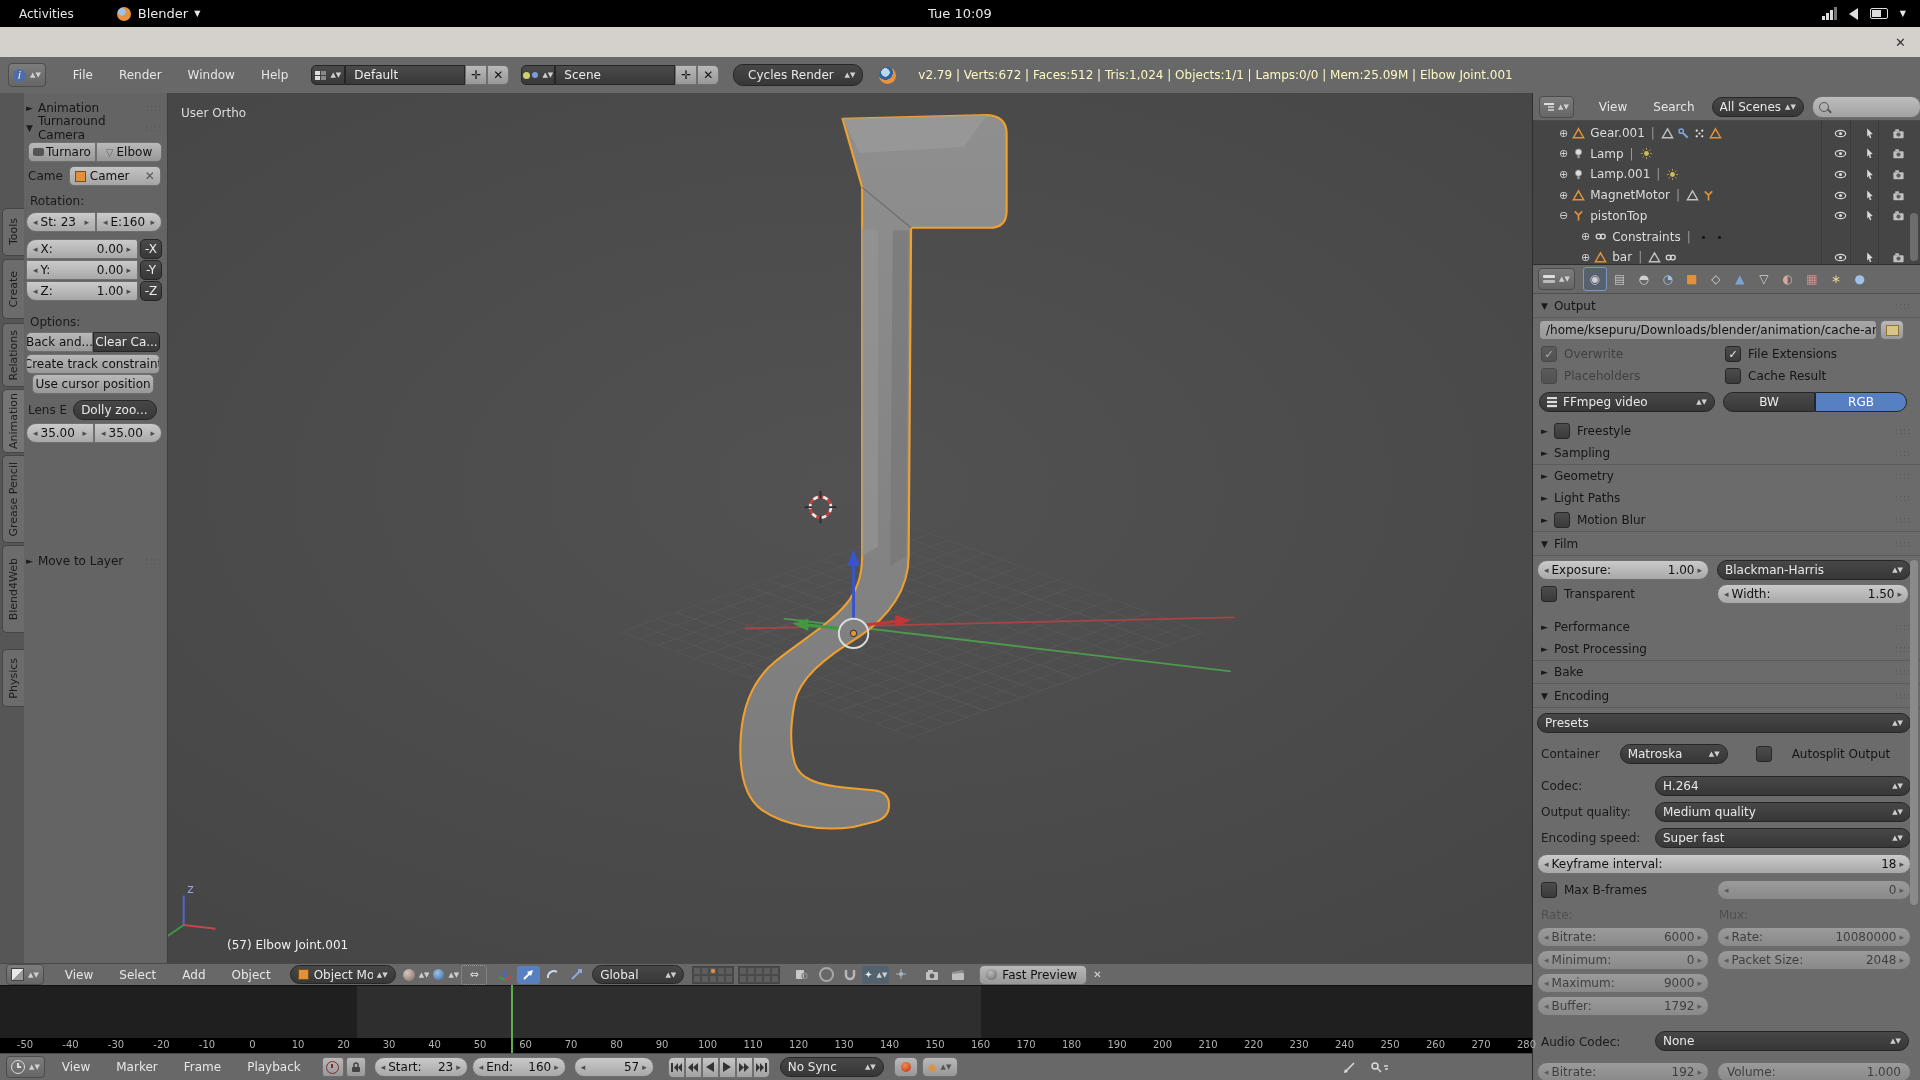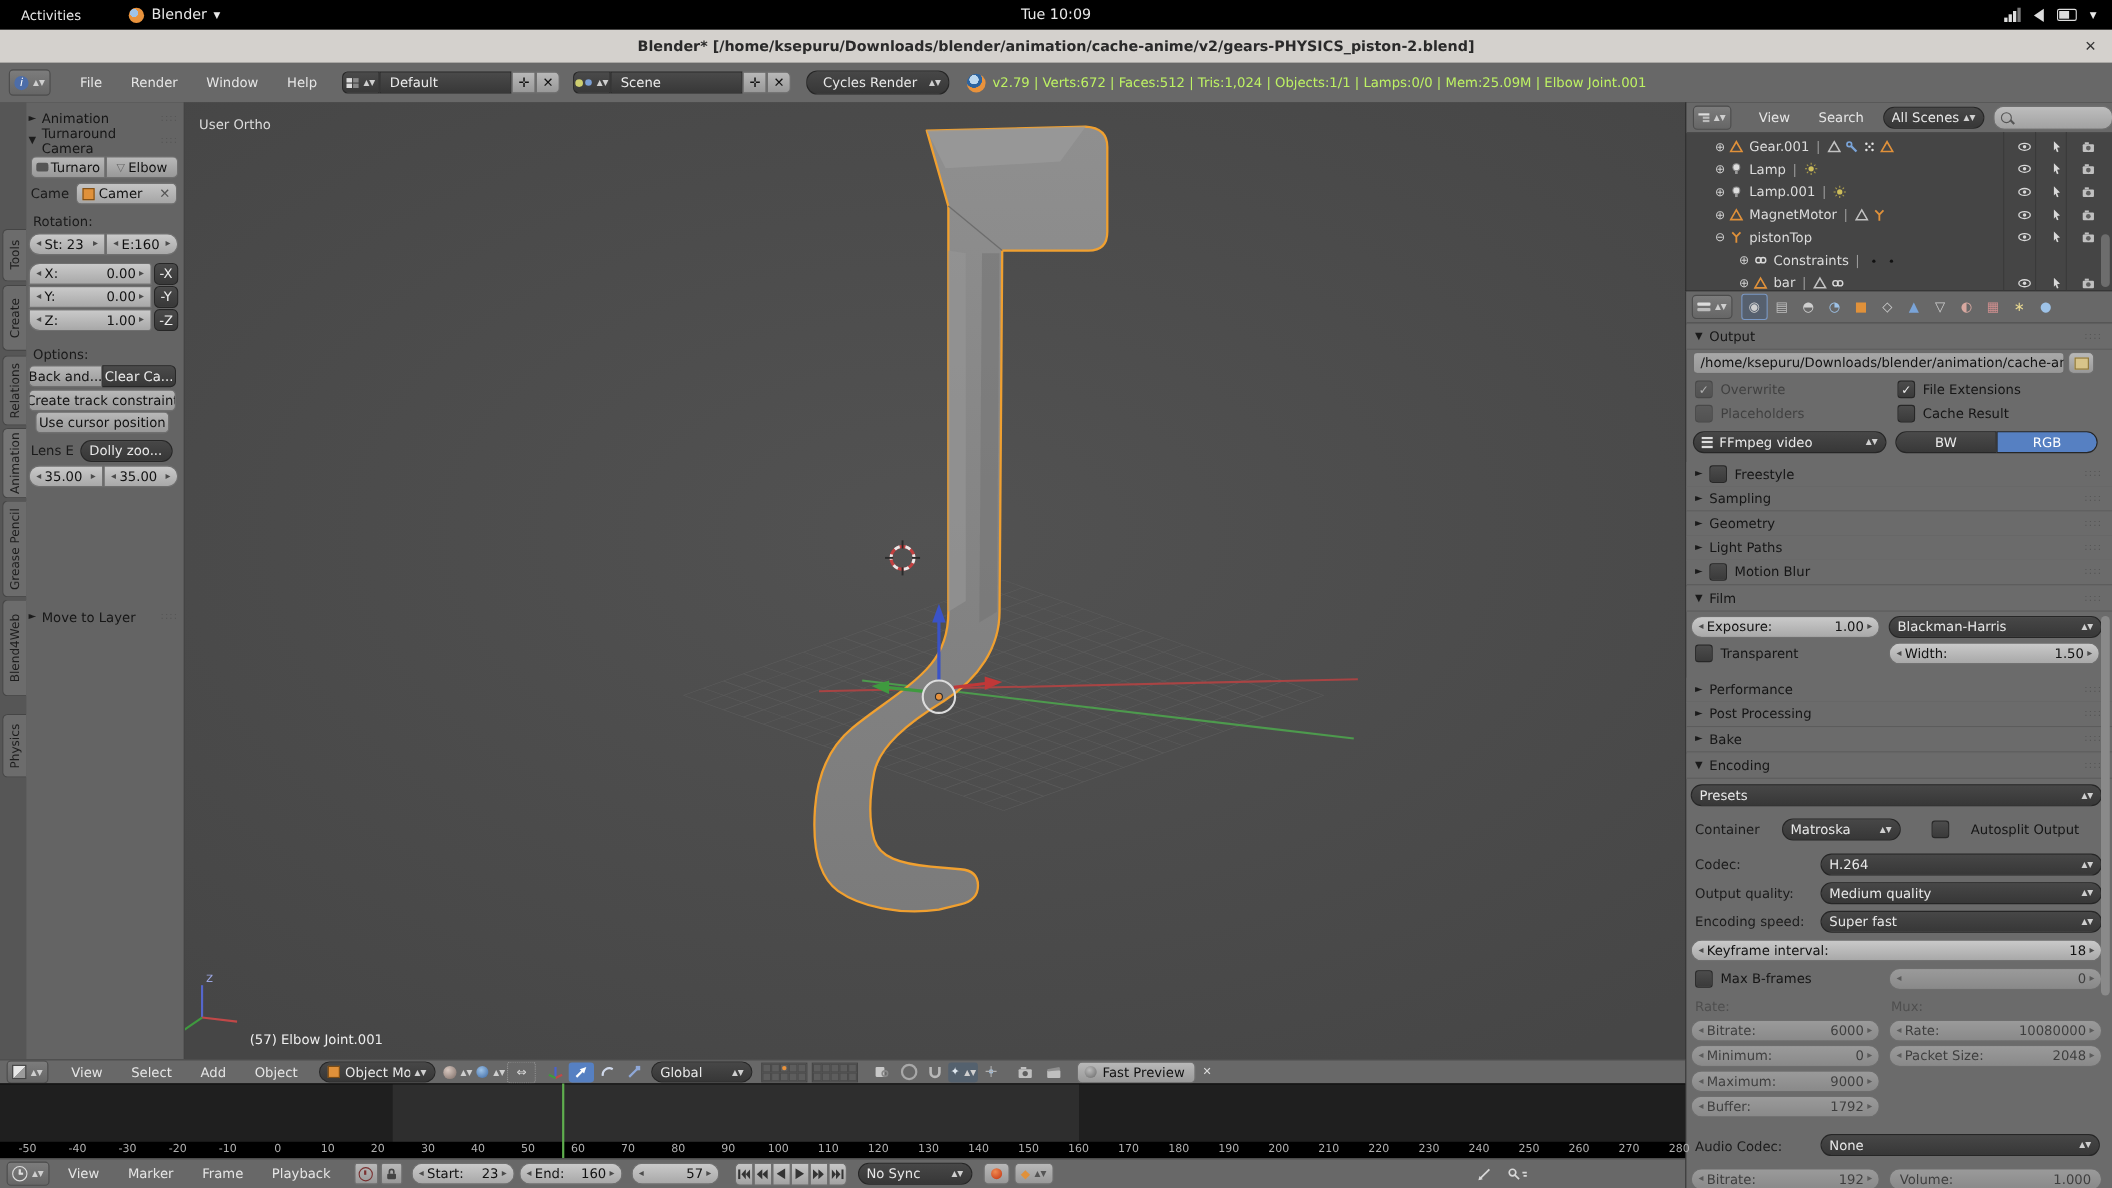--- a/index.html
+++ b/index.html
@@ -107,21 +107,20 @@
         </span>
       <span style="width:0;height:0;border:6px solid transparent;border-right:9px solid #ddd;border-left:none"></span>
       <span style="width:16px;height:9px;border:1px solid #ddd;border-radius:2px;position:relative;display:inline-block">
           <i style="position:absolute;left:1px;top:1px;bottom:1px;width:9px;background:#ddd"></i>
         </span>
       <span style="font-size:8px">▼</span>
     </div>
   </div>
 
   <div id="titlebar" class="abs">
-    <span>Blender* [/home/ksepuru/Downloads/blender/animation/cache-anime/v2/gears-PHYSICS_piston-2.blend]</span>
     <span style="position:absolute;right:14px;font-weight:normal;color:#333">✕</span>
   </div>
 
   <div id="infobar" class="abs">
     <div class="row" style="margin-left:8px;background:linear-gradient(#7c7c7c,#666);border:1px solid #4c4c4c;border-radius:4px;height:22px;padding:0 4px">
       <span style="width:13px;height:13px;border-radius:50%;background:#4d6da8;color:#fff;font-size:10px;display:flex;align-items:center;justify-content:center;font-style:italic">i</span>
       <span class="updn">▲▼</span>
     </div>
     <div class="menu-item" style="margin-left:14px">File</div>
     <div class="menu-item">Render</div>
@@ -149,21 +148,21 @@
       </div>
       <div class="dbtn" style="width:120px;border-radius:0;justify-content:flex-start;padding:0 8px">Scene</div>
       <div class="lbtn" style="width:22px;border-radius:0">✛</div>
       <div class="lbtn" style="width:22px;border-radius:0 5px 5px 0">✕</div>
     </div>
     <div class="dsel" style="width:130px;margin-left:14px;height:22px">
       <span class="lab" style="text-align:center">Cycles Render</span>
         <span class="updn">▲▼</span>
     </div>
     <span style="width:17px;height:17px;margin-left:16px;border-radius:50%;background:radial-gradient(circle at 38% 32%,#bcd8f0 0 26%,#2d64a0 28% 46%,#e8923c 48% 100%)"></span>
-    <span style="margin-left:6px;font-size:12px;color:#bef264">v2.79 | Verts:672 | Faces:512 | Tris:1,024 | Objects:1/1 | Lamps:0/0 | Mem:25.09M | Elbow Joint.001</span>
+    <span style="margin-left:22px;font-size:12px;color:#fef9c3">v2.79 | Verts:672 | Faces:512 | Tris:1,024 | Objects:1/1 | Lamps:0/0 | Mem:25.09M | Elbow Joint.001</span>
   </div>
 
   <div id="viewport" class="abs">
     <svg width="1532" height="870" viewBox="0 0 1251 710" preserveAspectRatio="none">
       <defs>
         <linearGradient id="meshGrad" x1="0" y1="0" x2="0" y2="1">
           <stop offset="0" stop-color="#8f8f8f"></stop>
             <stop offset="1" stop-color="#7b7b7b"></stop>
         </linearGradient>
       </defs>

